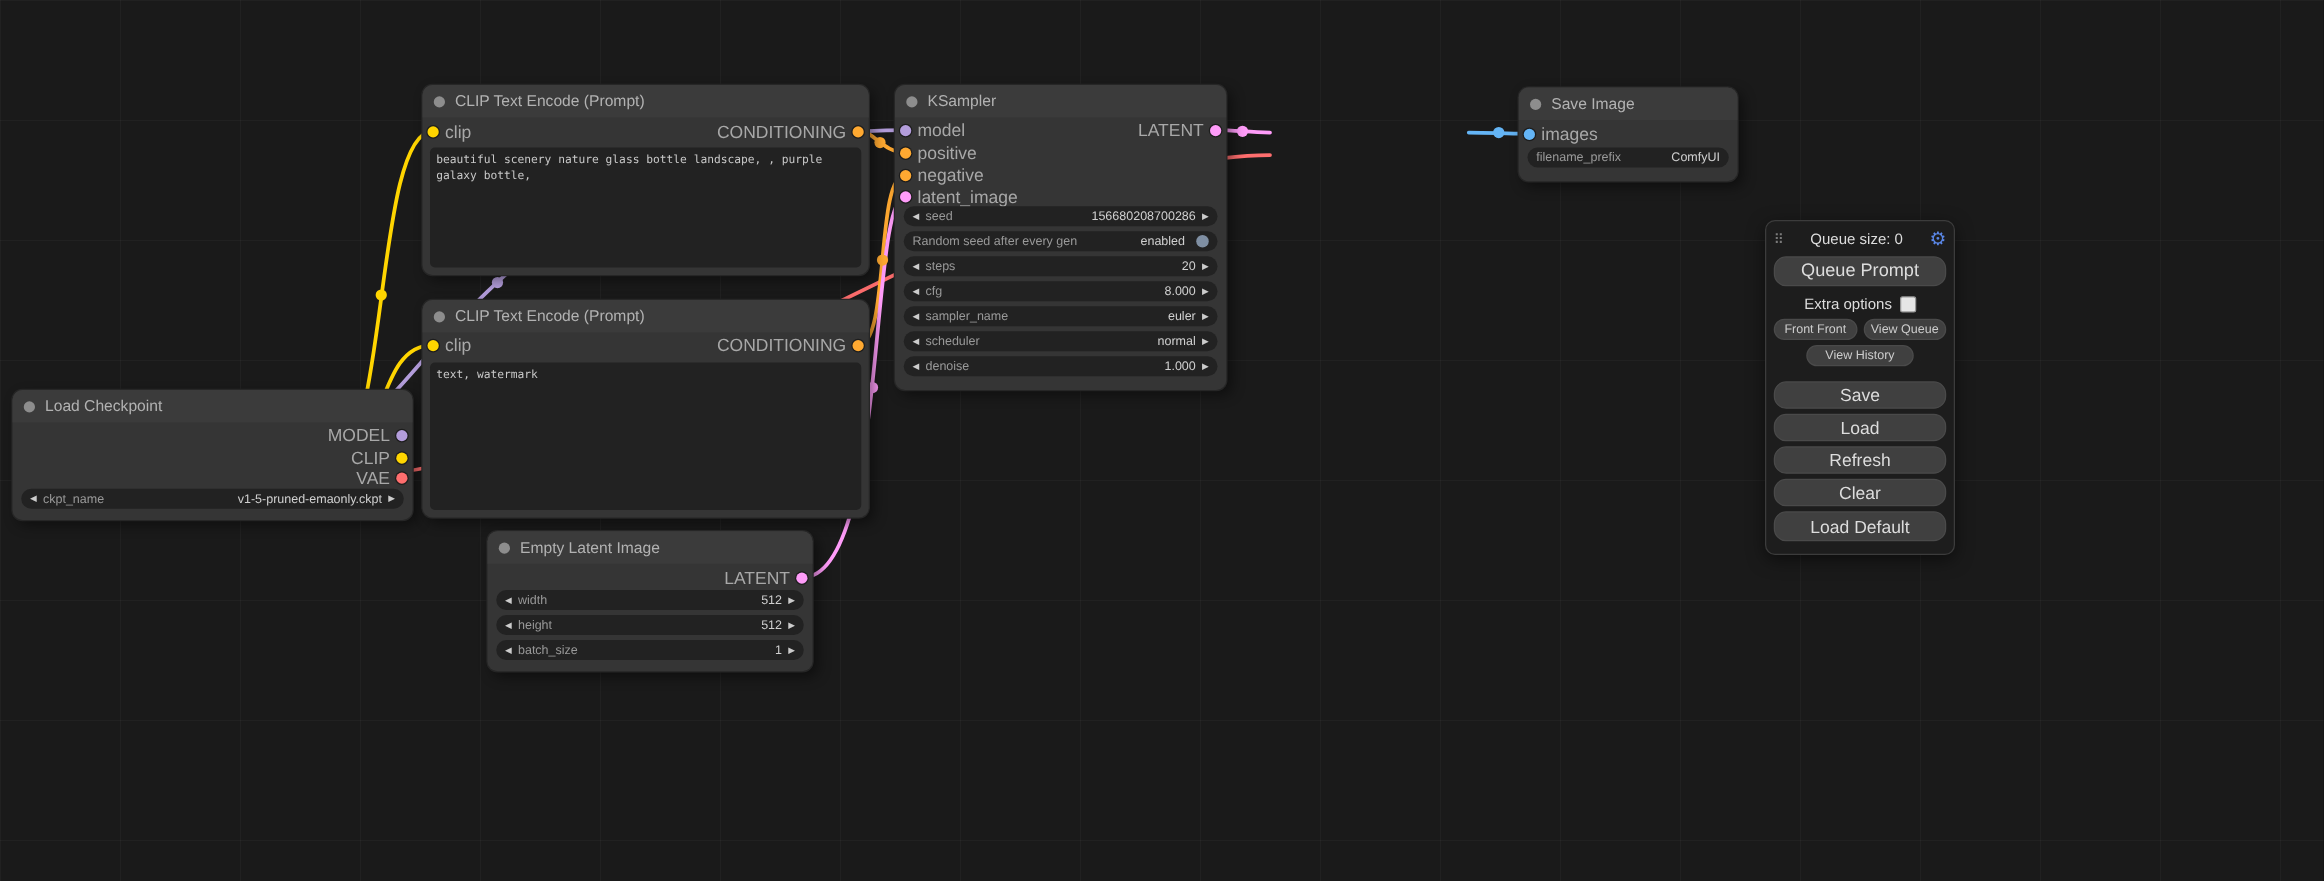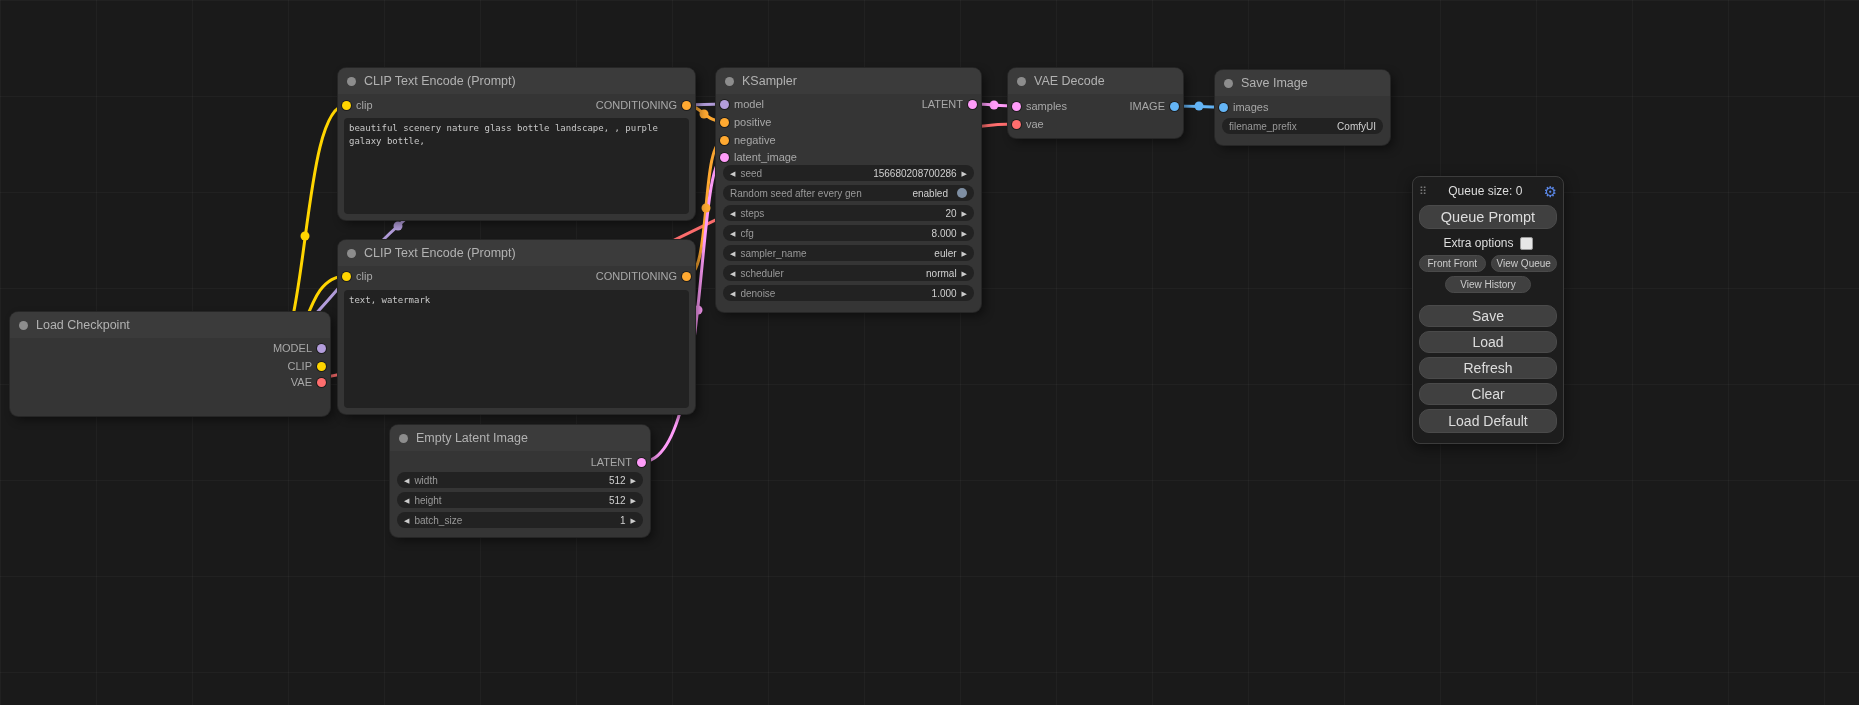--- a/index.html
+++ b/index.html
@@ -11,21 +11,21 @@
     background-size:96px 96px;
     font-family:"Liberation Sans",sans-serif;}
   #wires{position:absolute;left:0;top:0;z-index:1;pointer-events:none;}
   #wires path{fill:none;stroke-width:3;stroke-linecap:round;}
 
   .node{position:absolute;background:#353535;border-radius:8px;z-index:2;
     box-shadow:0 0 0 1px #262626, 4px 4px 10px rgba(0,0,0,.45);}
   .ntitle{display:flex;align-items:center;height:26px;padding:0 9px;background:#3b3b3b;
     border-radius:8px 8px 0 0;color:#b2b2b2;font-size:12.5px;}
   .ndot{width:9px;height:9px;border-radius:50%;background:#8d8d8d;margin-right:8px;flex:none;}
-  .port{position:absolute;display:flex;align-items:center;height:16px;gap:5px;font-size:11px;color:#a8a8a8;}
+  .port{position:absolute;display:flex;align-items:center;height:16px;gap:5px;font-size:14px;color:#a8a8a8;}
   .port.in{left:4px;}
   .port.out{right:4px;flex-direction:row-reverse;}
   .pdot{width:9px;height:9px;border-radius:50%;flex:none;box-shadow:0 0 0 1px rgba(0,0,0,.45);}
   .c-model{background:#B39DDB;} .c-clip{background:#FFD500;} .c-vae{background:#FF6E6E;}
   .c-cond{background:#FFA931;} .c-latent{background:#FF9CF9;} .c-image{background:#64B5F6;}
   .widgets{position:absolute;left:0;right:0;}
   .widget{height:16px;margin:0 7px 4px;background:#222;border-radius:8px;display:flex;
     align-items:center;padding:0 7px;font-size:10px;color:#999;gap:5px;}
   .warrow{font-size:7px;color:#ccc;flex:none;line-height:1;}
   .wlabel{white-space:nowrap;}
@@ -91,20 +91,28 @@
       <span>MODEL</span>
     </div>
     <div class="port out" style="top:46px">
       <span class="pdot c-clip"></span>
       <span>CLIP</span>
     </div>
     <div class="port out" style="top:62px">
       <span class="pdot c-vae"></span>
       <span>VAE</span>
     </div>
+    <div class="widgets" style="top:79px">
+      <div class="widget">
+        <span class="warrow">◀</span>
+        <span class="wlabel">ckpt_name</span>
+        <span class="wvalue">v1-5-pruned-emaonly.ckpt</span>
+        <span class="warrow">▶</span>
+      </div>
+    </div>
   </div>
 
   <div class="node" style="left:338px;top:68px;width:357px;height:152px">
     <div class="ntitle">
       <span class="ndot"></span>
       <span>CLIP Text Encode (Prompt)</span>
     </div>
     <div class="port in" style="top:29px">
       <span class="pdot c-clip"></span>
       <span>clip</span>
@@ -226,38 +234,20 @@
       </div>
       <div class="widget">
         <span class="warrow">◀</span>
         <span class="wlabel">denoise</span>
         <span class="wvalue">1.000</span>
         <span class="warrow">▶</span>
       </div>
     </div>
   </div>
 
-  <div class="node" style="left:1008px;top:68px;width:175px;height:70px">
-    <div class="ntitle">
-      <span class="ndot"></span>
-      <span>VAE Decode</span>
-    </div>
-    <div class="port in" style="top:30px">
-      <span class="pdot c-latent"></span>
-      <span>samples</span>
-    </div>
-    <div class="port in" style="top:48px">
-      <span class="pdot c-vae"></span>
-      <span>vae</span>
-    </div>
-    <div class="port out" style="top:30px">
-      <span class="pdot c-image"></span>
-      <span>IMAGE</span>
-    </div>
-  </div>
 
   <div class="node" style="left:1215px;top:70px;width:175px;height:75px">
     <div class="ntitle">
       <span class="ndot"></span>
       <span>Save Image</span>
     </div>
     <div class="port in" style="top:29px">
       <span class="pdot c-image"></span>
       <span>images</span>
     </div>

